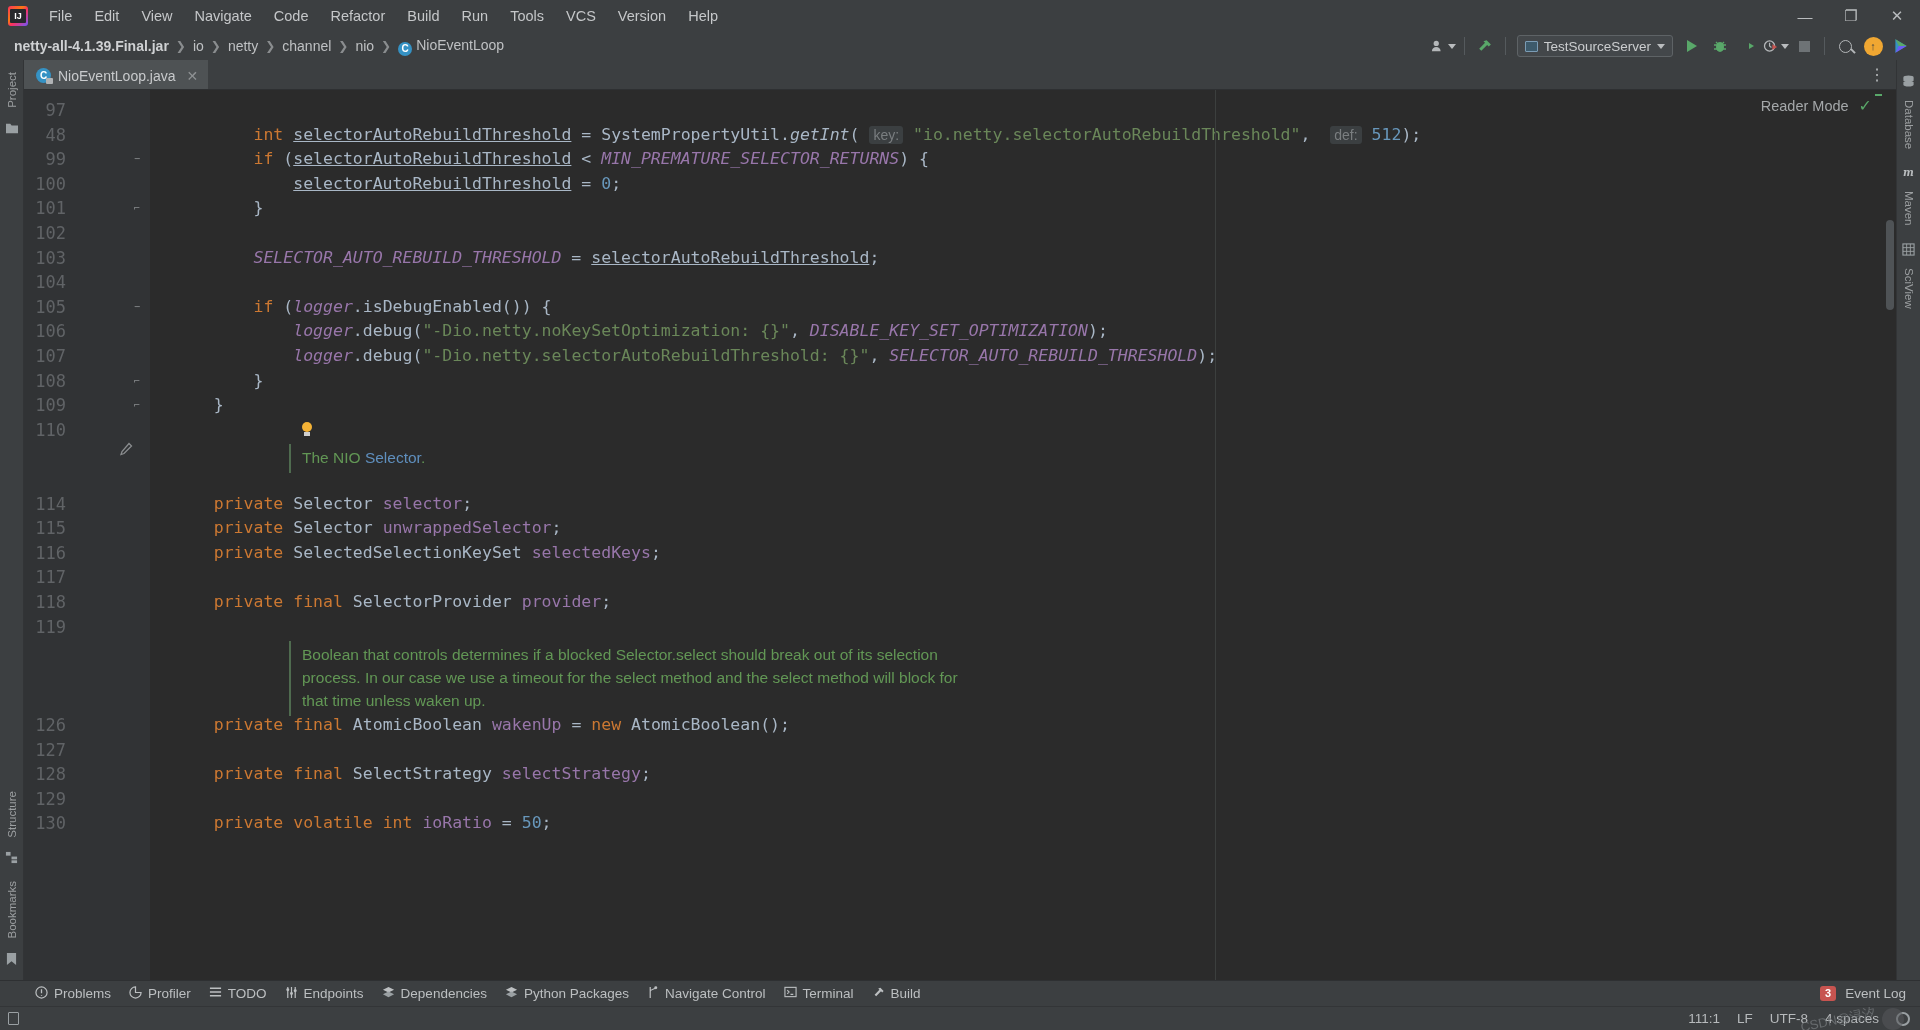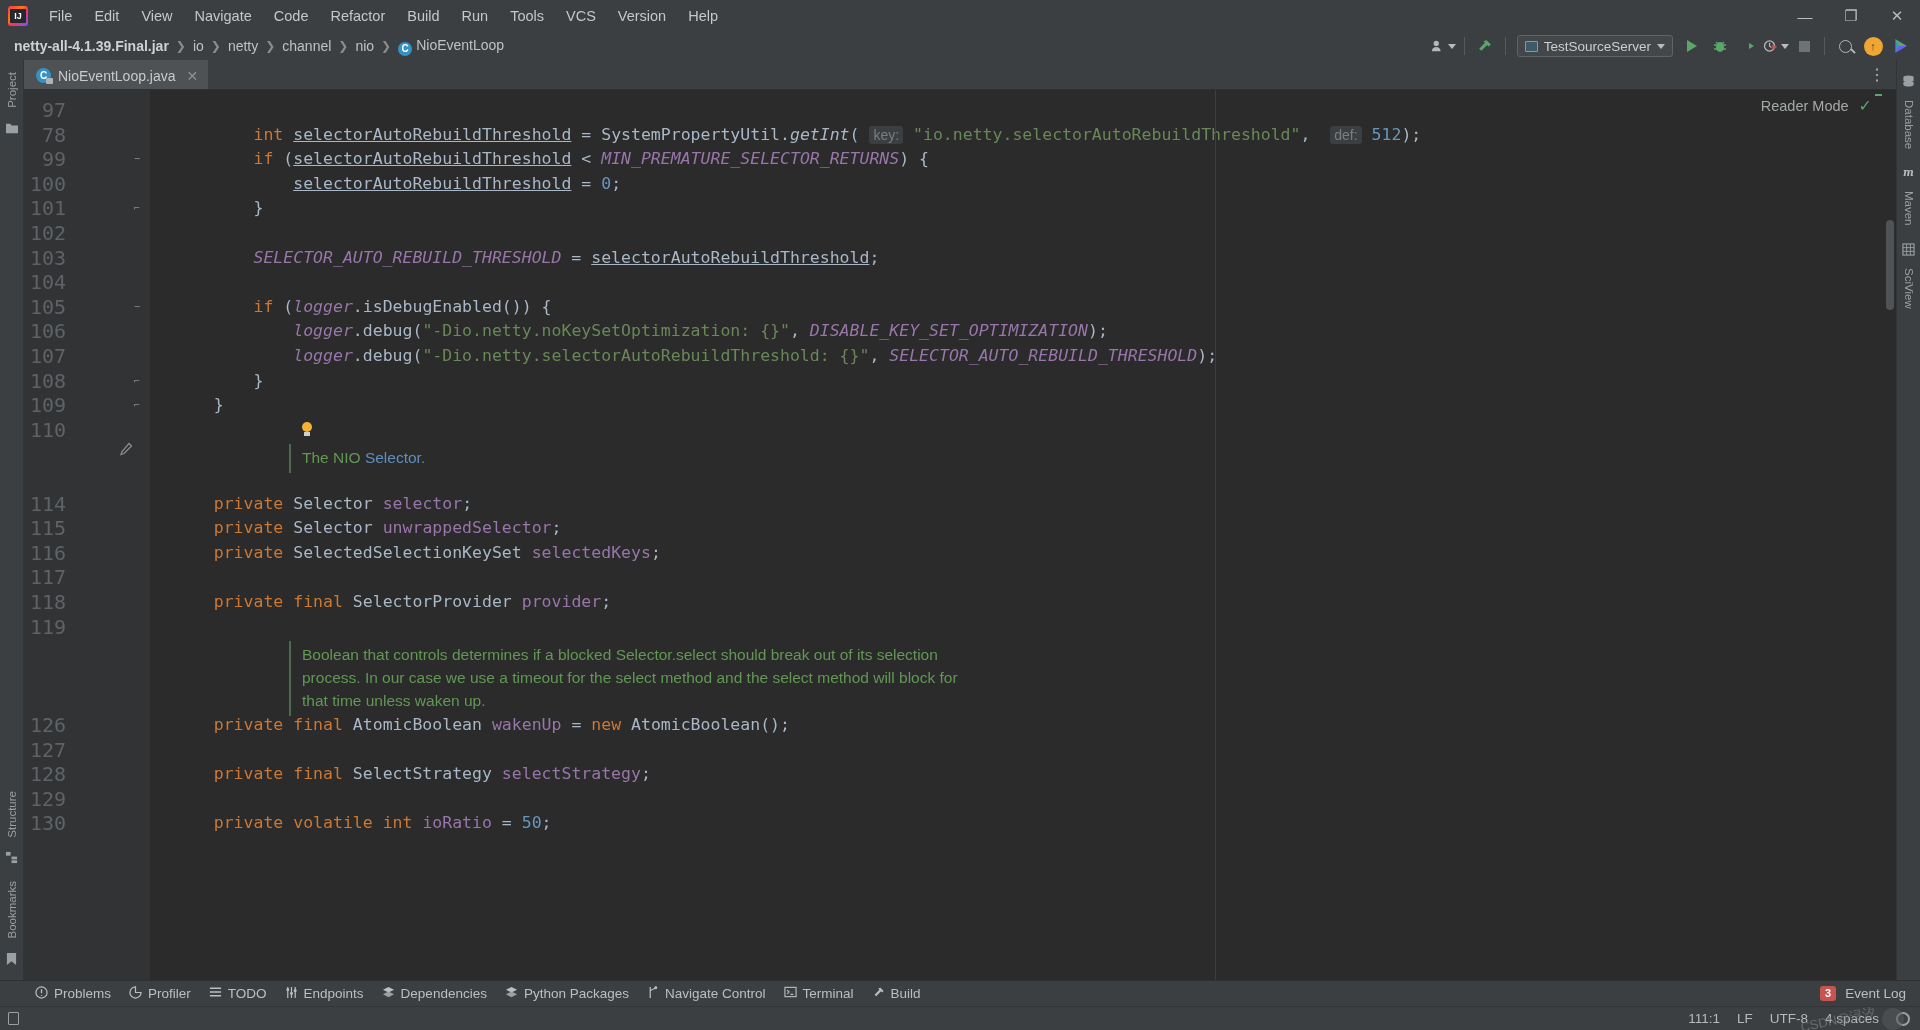--- a/index.html
+++ b/index.html
@@ -118,21 +118,21 @@
   .editor-wrap { flex: 1 1 auto; display: flex; min-height: 0; position: relative; }
   .gutter {
     width: 126px; flex: 0 0 126px; background: #313335; position: relative;
     font-family: "DejaVu Sans Mono", monospace; font-size: 14.5px;
   }
   .code-pane { flex: 1 1 auto; position: relative; background: #2b2b2b; overflow: hidden; }
   .code-inner { position: relative; }
 
   .ln {
     position: absolute; right: 84px; color: #606366; text-align: right; width: 40px;
-    font-size: 20px; line-height: 24.6px; font-family: "DejaVu Sans Mono", monospace;
+    font-size: 17px; line-height: 24.6px; font-family: "DejaVu Sans Mono", monospace;
   }
   .fold {
     position: absolute; left: 106px; width: 14px; text-align: center; color: #8a8d8f;
     font-size: 10px; line-height: 24.6px;
   }
   .bulb {
     position: absolute; left: 150px; width: 14px; height: 16px;
   }
   .bulb::before {
     content:""; position:absolute; left:2px; top:0; width:10px;height:10px;border-radius:50%;
@@ -362,21 +362,21 @@
           <span>NioEventLoop.java</span>
           <span class="x">✕</span>
         </div>
         <div class="more">⋮</div>
       </div>
 
       <div class="editor-wrap">
 
         <div class="gutter" id="gutter">
             <div class="ln" style="top: 8px;">97</div>
-            <div class="ln" style="top: 32.6px;">78</div>
+            <div class="ln" style="top: 32.6px;">48</div>
             <div class="ln" style="top: 57.2px;">99</div>
             <div class="fold" style="top: 57.2px;">−</div>
             <div class="ln" style="top: 81.8px;">100</div>
             <div class="ln" style="top: 106.4px;">101</div>
             <div class="fold" style="top: 106.4px;">⌐</div>
             <div class="ln" style="top: 131px;">102</div>
             <div class="ln" style="top: 155.6px;">103</div>
             <div class="ln" style="top: 180.2px;">104</div>
             <div class="ln" style="top: 204.8px;">105</div>
             <div class="fold" style="top: 204.8px;">−</div>

